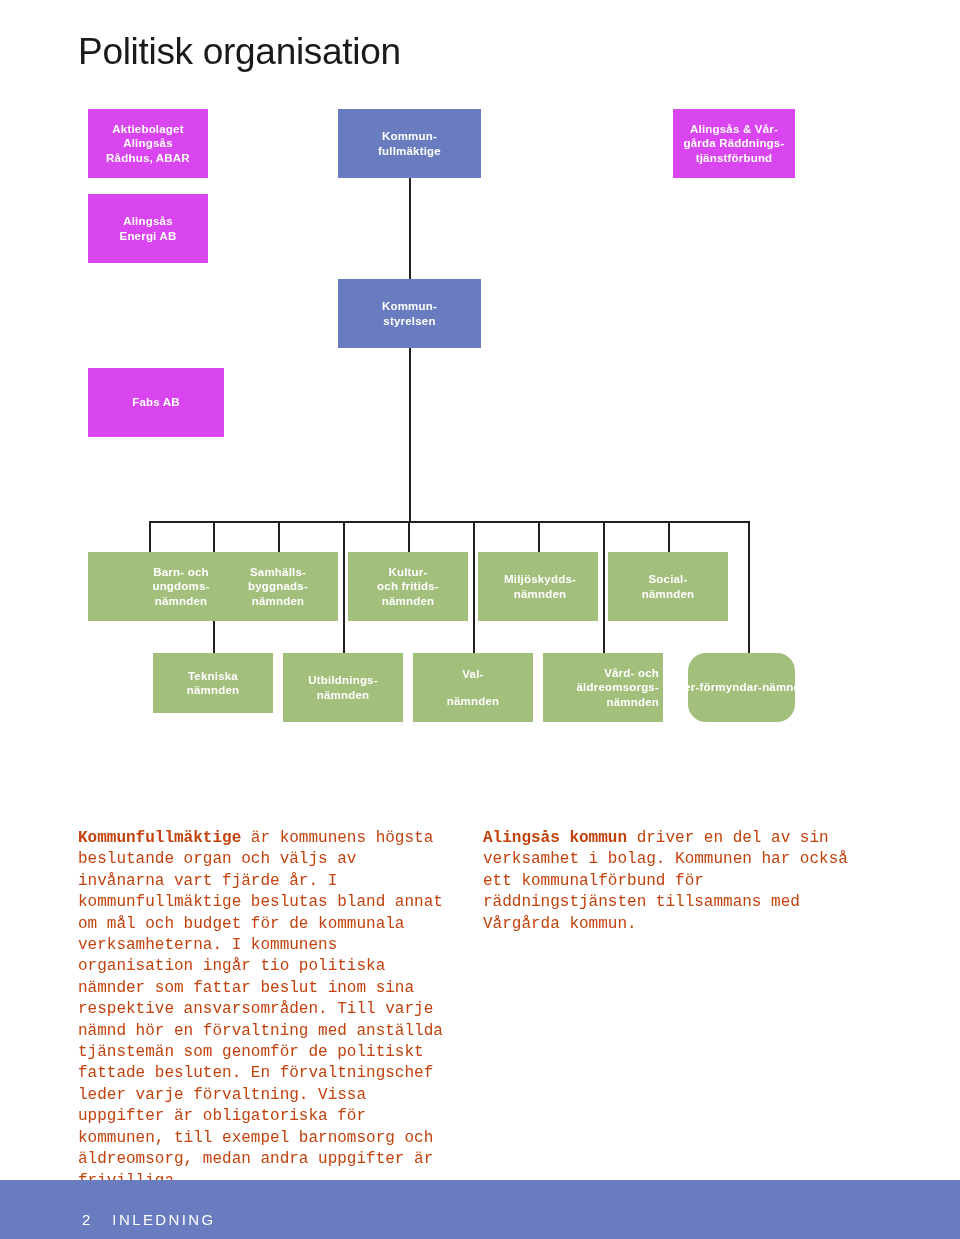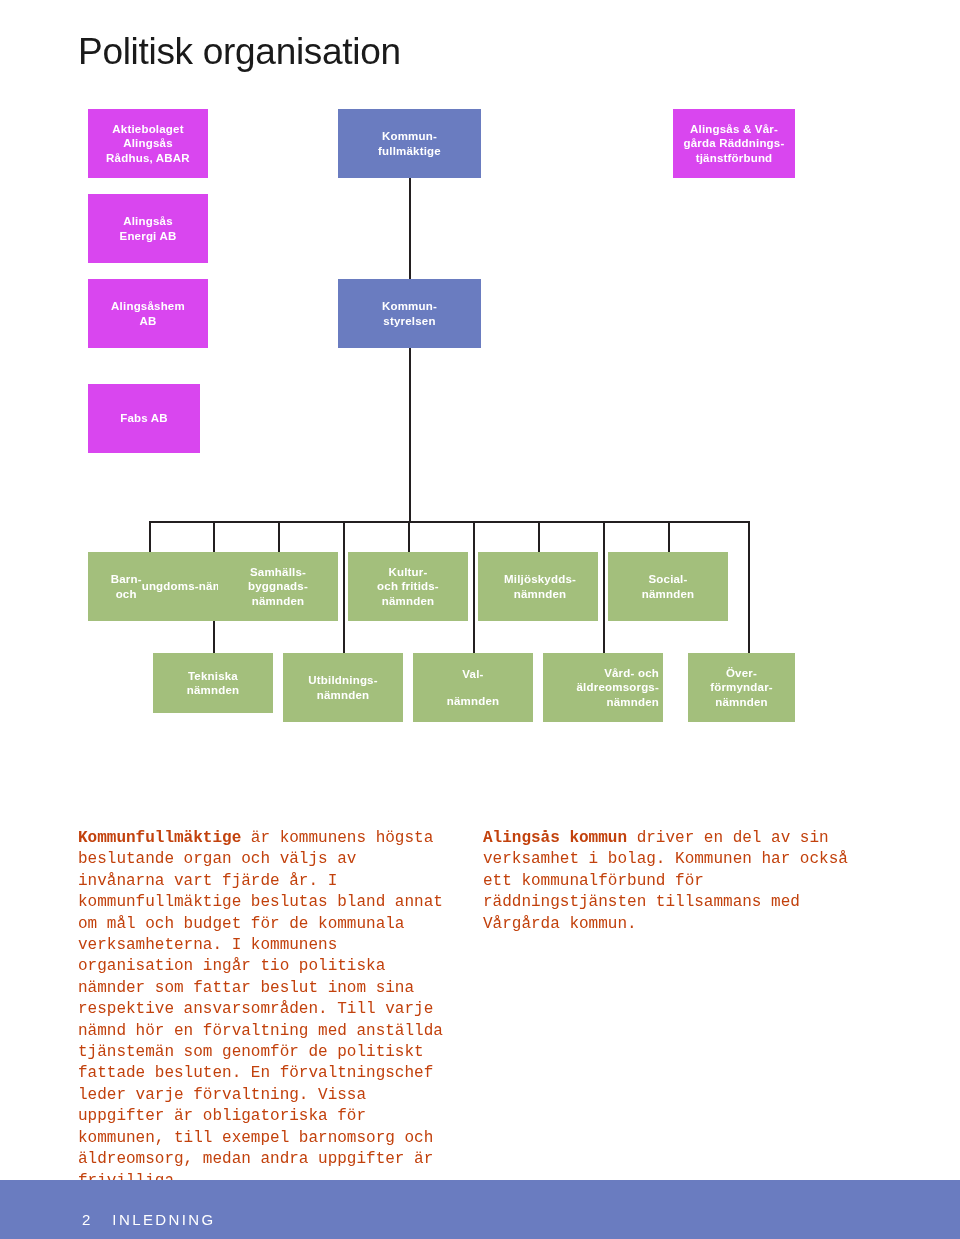--- a/index.html
+++ b/index.html
@@ -102,35 +102,31 @@
       <span>Alingsås &amp; Vår-</span>
       <span>gårda Räddnings-</span>
       <span>tjänstförbund</span>
     </div>
 
     <div class="node teal" style="left:88px;top:194px;width:120px;height:69px;flex-direction:column;">
       <span>Alingsås</span>
       <span>Energi AB</span>
     </div>
 
-    <div class="node teal" style="left:88px;top:279px;width:120px;height:69px;flex-direction:column;">
-      <span>Alingsåshem</span>
-      <span>AB</span>
-    </div>
 
     <div class="node purple" style="left:338px;top:279px;width:143px;height:69px;flex-direction:column;">
       <span>Kommun-</span>
       <span>styrelsen</span>
     </div>
 
-    <div class="node teal" style="left:88px;top:384px;width:112px;height:69px;justify-content:center;">
+    <div class="node teal" style="left:88px;top:368px;width:136px;height:69px;justify-content:center;">
       <span>Fabs AB</span>
     </div>
 
-    <div class="node green" style="left:88px;top:552px;width:142px;height:69px;flex-direction:row;padding-left:48px;">
+    <div class="node green" style="left:88px;top:552px;width:142px;height:69px;flex-direction:column;padding-left:48px;">
       <span>Barn- och</span>
       <span>ungdoms-</span>
       <span>nämnden</span>
     </div>
 
     <div class="node green" style="left:218px;top:552px;width:120px;height:69px;flex-direction:column;">
       <span>Samhälls-</span>
       <span>byggnads-</span>
       <span>nämnden</span>
     </div>
@@ -165,21 +161,21 @@
       <span>Val-</span>
       <span>nämnden</span>
     </div>
 
     <div class="node green" style="left:543px;top:653px;width:120px;height:69px;flex-direction:column;align-items:flex-end;">
       <span>Vård- och</span>
       <span>äldreomsorgs-</span>
       <span>nämnden</span>
     </div>
 
-    <div class="node green" style="left:688px;top:653px;width:107px;height:69px;flex-direction:column;">
+    <div class="node green" style="left:688px;top:653px;width:107px;height:69px;flex-direction:row;border-radius:18px;">
       <span>Över-</span>
       <span>förmyndar-</span>
       <span>nämnden</span>
     </div>
 
   </div>
 
   <div class="cols">
     <p class="col left"><b>Kommunfullmäktige</b><span> är kommunens högsta beslutande organ och väljs av invånarna vart fjärde år. I kommunfullmäktige beslutas bland annat om mål och budget för de kommunala verksamheterna. I kommunens organisation ingår tio politiska nämnder som fattar beslut inom sina respektive ansvarsområden. Till varje nämnd hör en förvaltning med anställda tjänstemän som genomför de politiskt fattade besluten. En förvaltningschef leder varje förvaltning. Vissa uppgifter är obligatoriska för kommunen, till exempel barnomsorg och äldreomsorg, medan andra uppgifter är frivilliga.</span></p>
     <p class="col right"><b>Alingsås kommun</b><span> driver en del av sin verksamhet i bolag. Kommunen har också ett kommunalförbund för räddningstjänsten tillsammans med Vårgårda kommun.</span></p>

